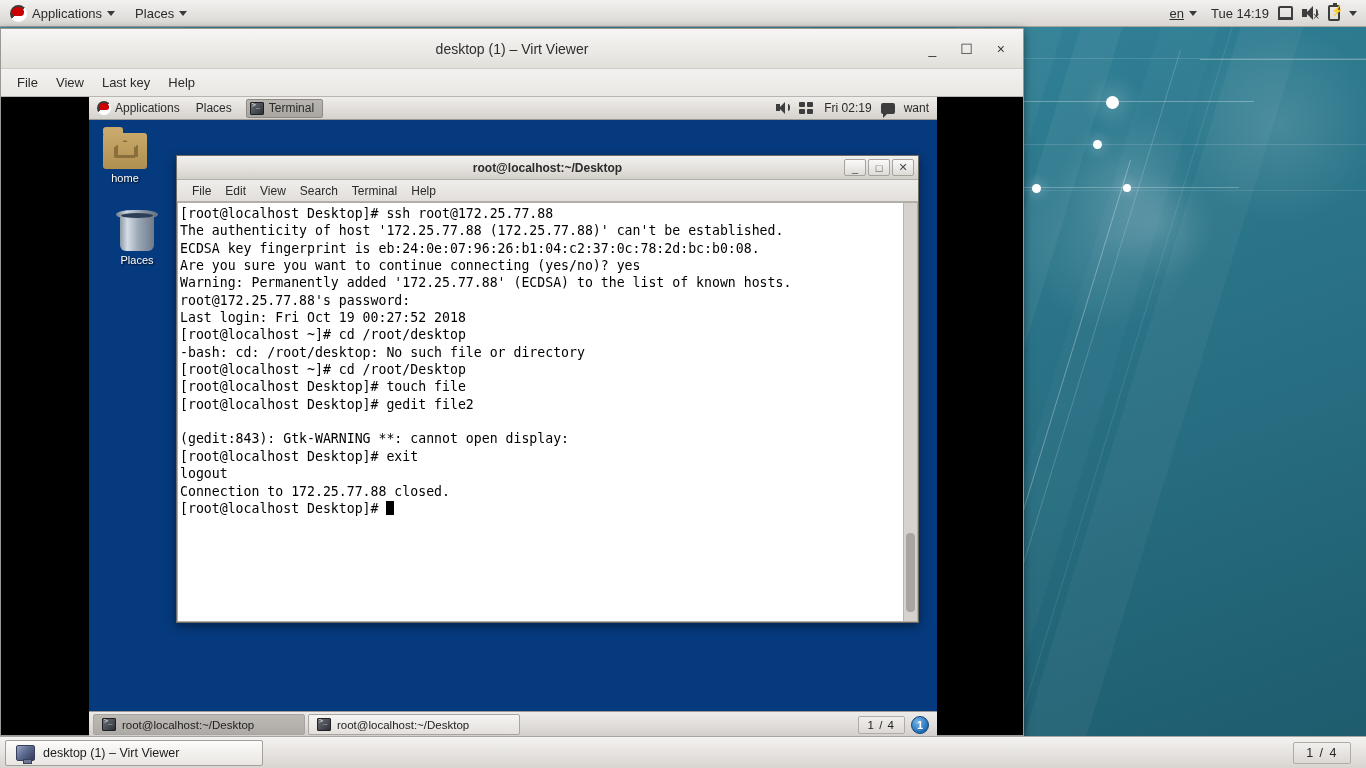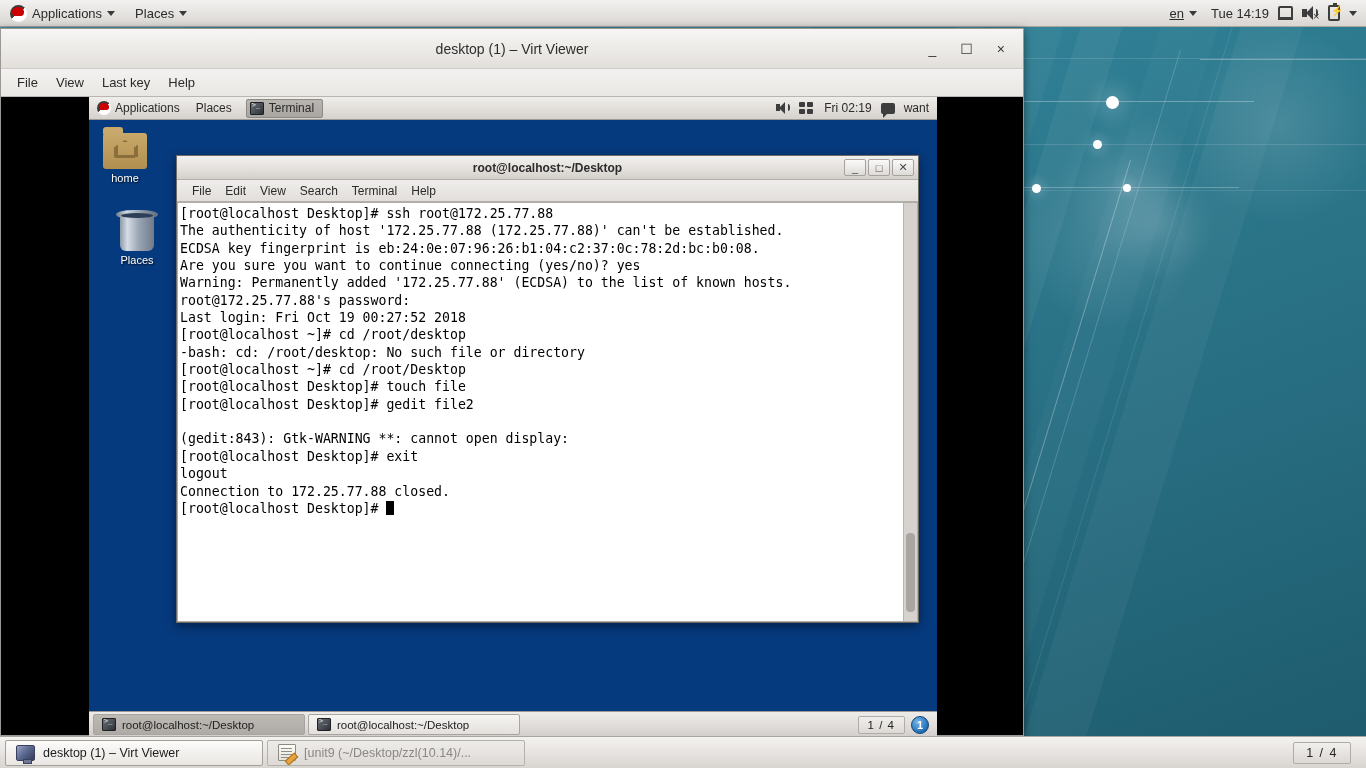--- a/index.html
+++ b/index.html
@@ -520,20 +520,16 @@
 
     </div>
   </div>
 </div>
 
 <div id="host-taskbar">
   <div class="host-taskbtn active">
     <span class="monitor-icon"></span>
     <span>desktop (1) – Virt Viewer</span>
   </div>
-  <div class="host-taskbtn inactive">
-    <span class="gedit-icon"></span>
-    <span>[unit9 (~/Desktop/zzl(10.14)/...</span>
-  </div>
   <div id="host-pager">
     <span id="host-pager-count">1 / 4</span>
   </div>
 </div>
 
 </body></html>

